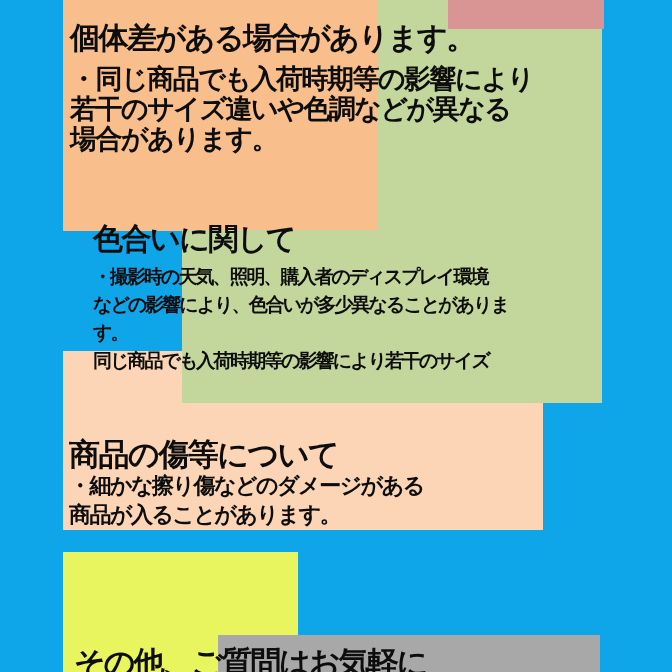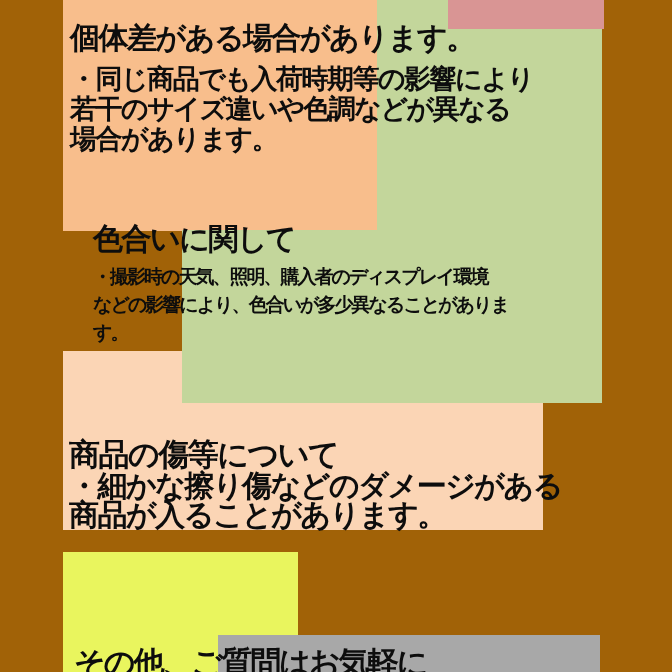--- a/index.html
+++ b/index.html
@@ -38,28 +38,28 @@
   .bodytxt { letter-spacing: -1.5px; }
   .bodytxt div { white-space: nowrap; }
 
   .s1-heading { left: 70px; top: 21px;  font-size: 30px; line-height: 34px; }
   .s1-body    { left: 70px; top: 64px;  font-size: 27px; line-height: 30px; }
 
   .s2-heading { left: 93px; top: 222px; font-size: 30px; line-height: 34px; }
   .s2-body    { left: 93px; top: 262px; font-size: 19px; line-height: 28px; letter-spacing: -2px; }
 
   .s3-heading { left: 69px; top: 437px; font-size: 31px; line-height: 35px; text-align: right; }
-  .s3-body    { left: 69px; top: 471px; font-size: 30px; line-height: 29px; }
+  .s3-body    { left: 69px; top: 471px; font-size: 22px; line-height: 29px; }
 
   .s4-heading { left: 74px; top: 644px; font-size: 31px; line-height: 36px; letter-spacing: -2px; }
 </style>
 </head>
 <body>
 
-<div id="canvas" style="background: #a16207;">
+<div id="canvas" style="background: #0ea5e9;">
 
   <div class="block b-peach-top" style="background-color: rgb(248, 190, 140);"></div>
   <div class="block b-peach-mid" style="background-color: rgb(251, 213, 181);"></div>
   <div class="block b-green-right" style="background-color: rgb(195, 214, 155);"></div>
   <div class="block b-green-mid" style="background-color: rgb(195, 214, 155);"></div>
   <div class="block b-rose-top" style="background-color: rgb(217, 149, 148);"></div>
   <div class="block b-yellow-bottom" style="background-color: rgb(233, 245, 94);"></div>
   <div class="block b-gray-bottom" style="background-color: rgb(168, 168, 168);"></div>
 
   <div class="txt heading s1-heading" style="color: rgb(13, 13, 13);">個体差がある場合があります。</div>
@@ -67,20 +67,21 @@
     <div>・同じ商品でも入荷時期等の影響により</div>
     <div>若干のサイズ違いや色調などが異なる</div>
     <div>場合があります。</div>
   </div>
 
   <div class="txt heading s2-heading" style="color: rgb(13, 13, 13);">色合いに関して</div>
   <div class="txt bodytxt s2-body" style="color: rgb(13, 13, 13);">
     <div>・撮影時の天気、照明、購入者のディスプレイ環境</div>
     <div>などの影響により、色合いが多少異なることがありま</div>
     <div>す。</div>
+    <div>同じ商品でも入荷時期等の影響により若干のサイズ</div>
   </div>
 
   <div class="txt heading s3-heading" style="color: rgb(13, 13, 13);">商品の傷等について</div>
   <div class="txt bodytxt s3-body" style="color: rgb(13, 13, 13);">
     <div>・細かな擦り傷などのダメージがある</div>
     <div>商品が入ることがあります。</div>
   </div>
 
   <div class="txt heading s4-heading" style="color: rgb(13, 13, 13);">その他、ご質問はお気軽に</div>
 

